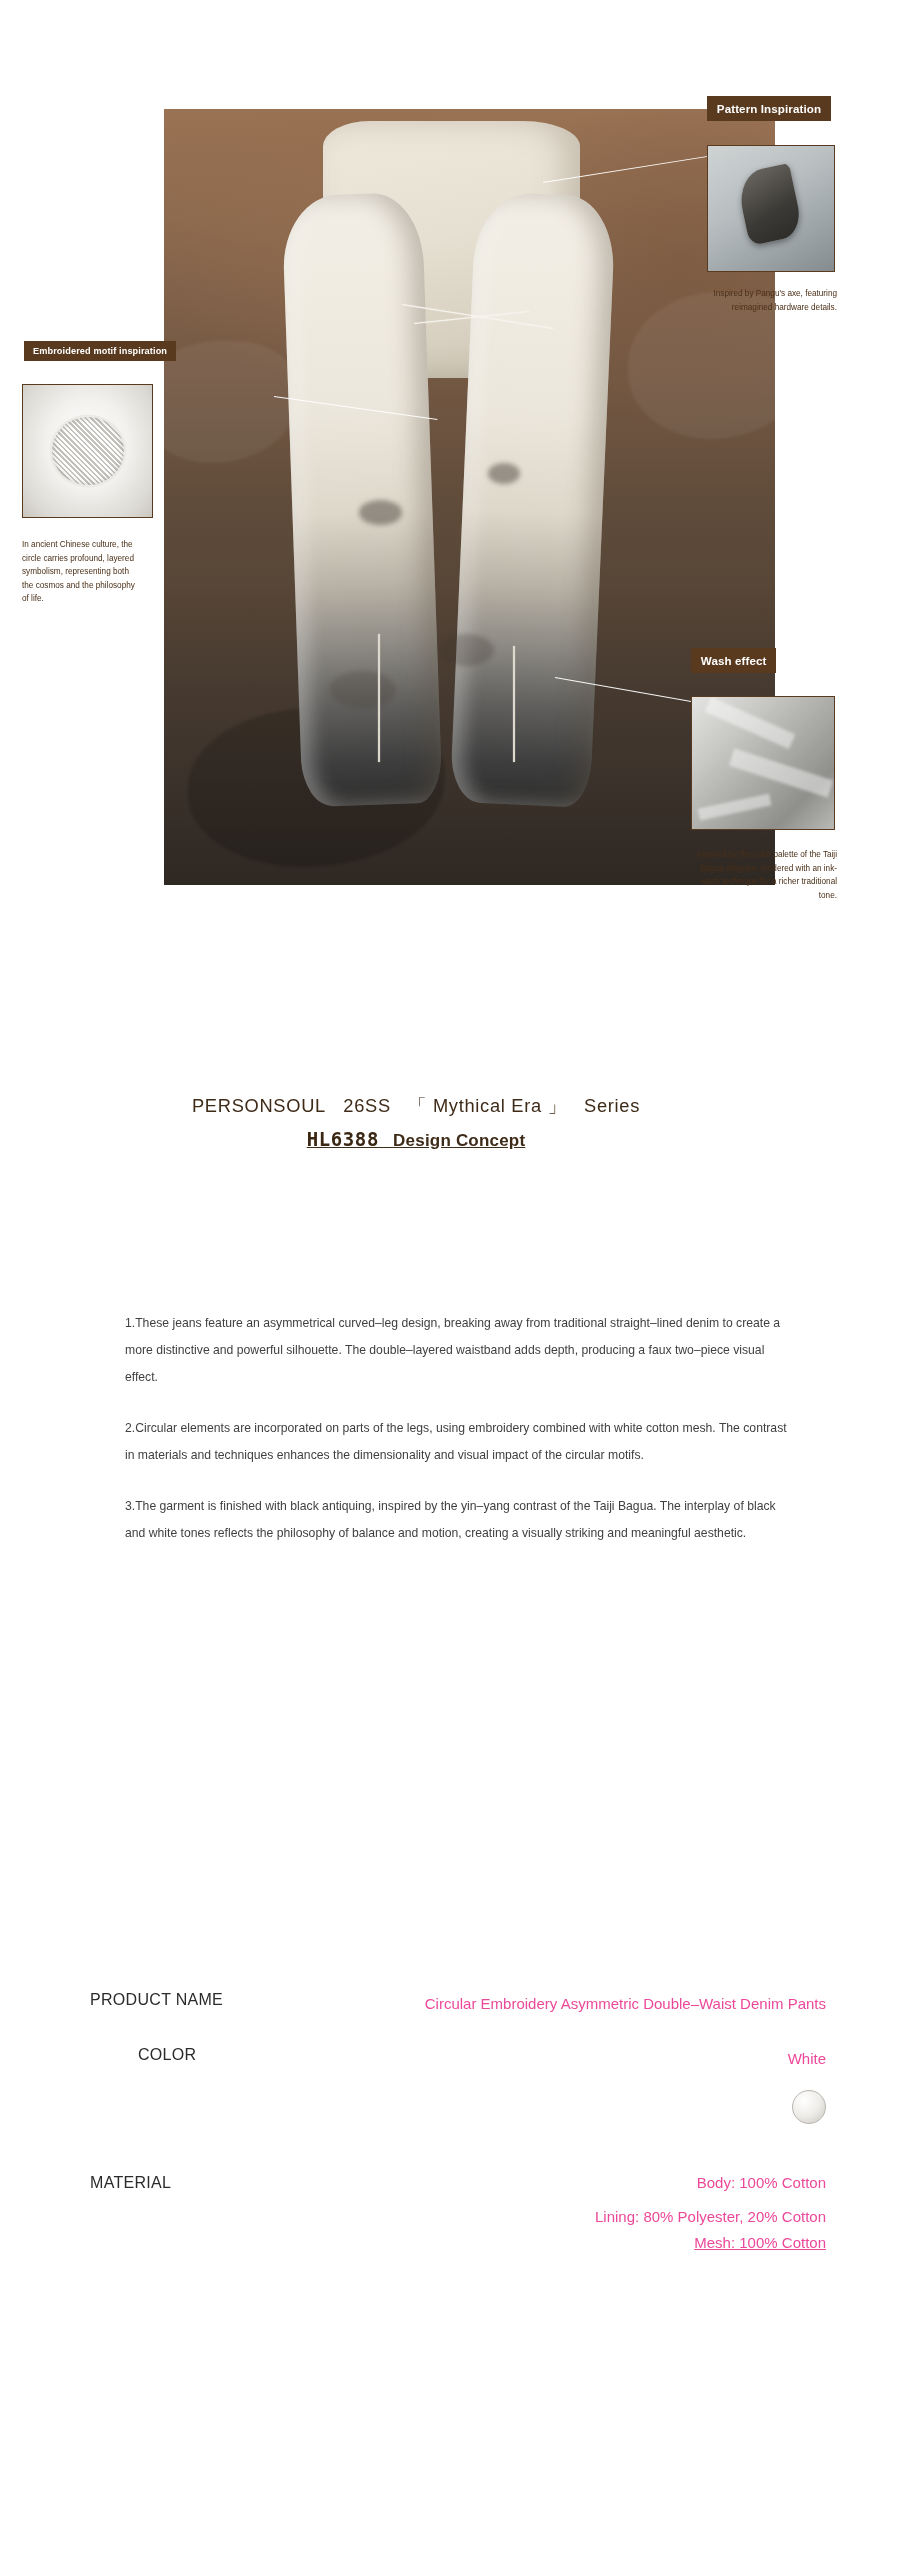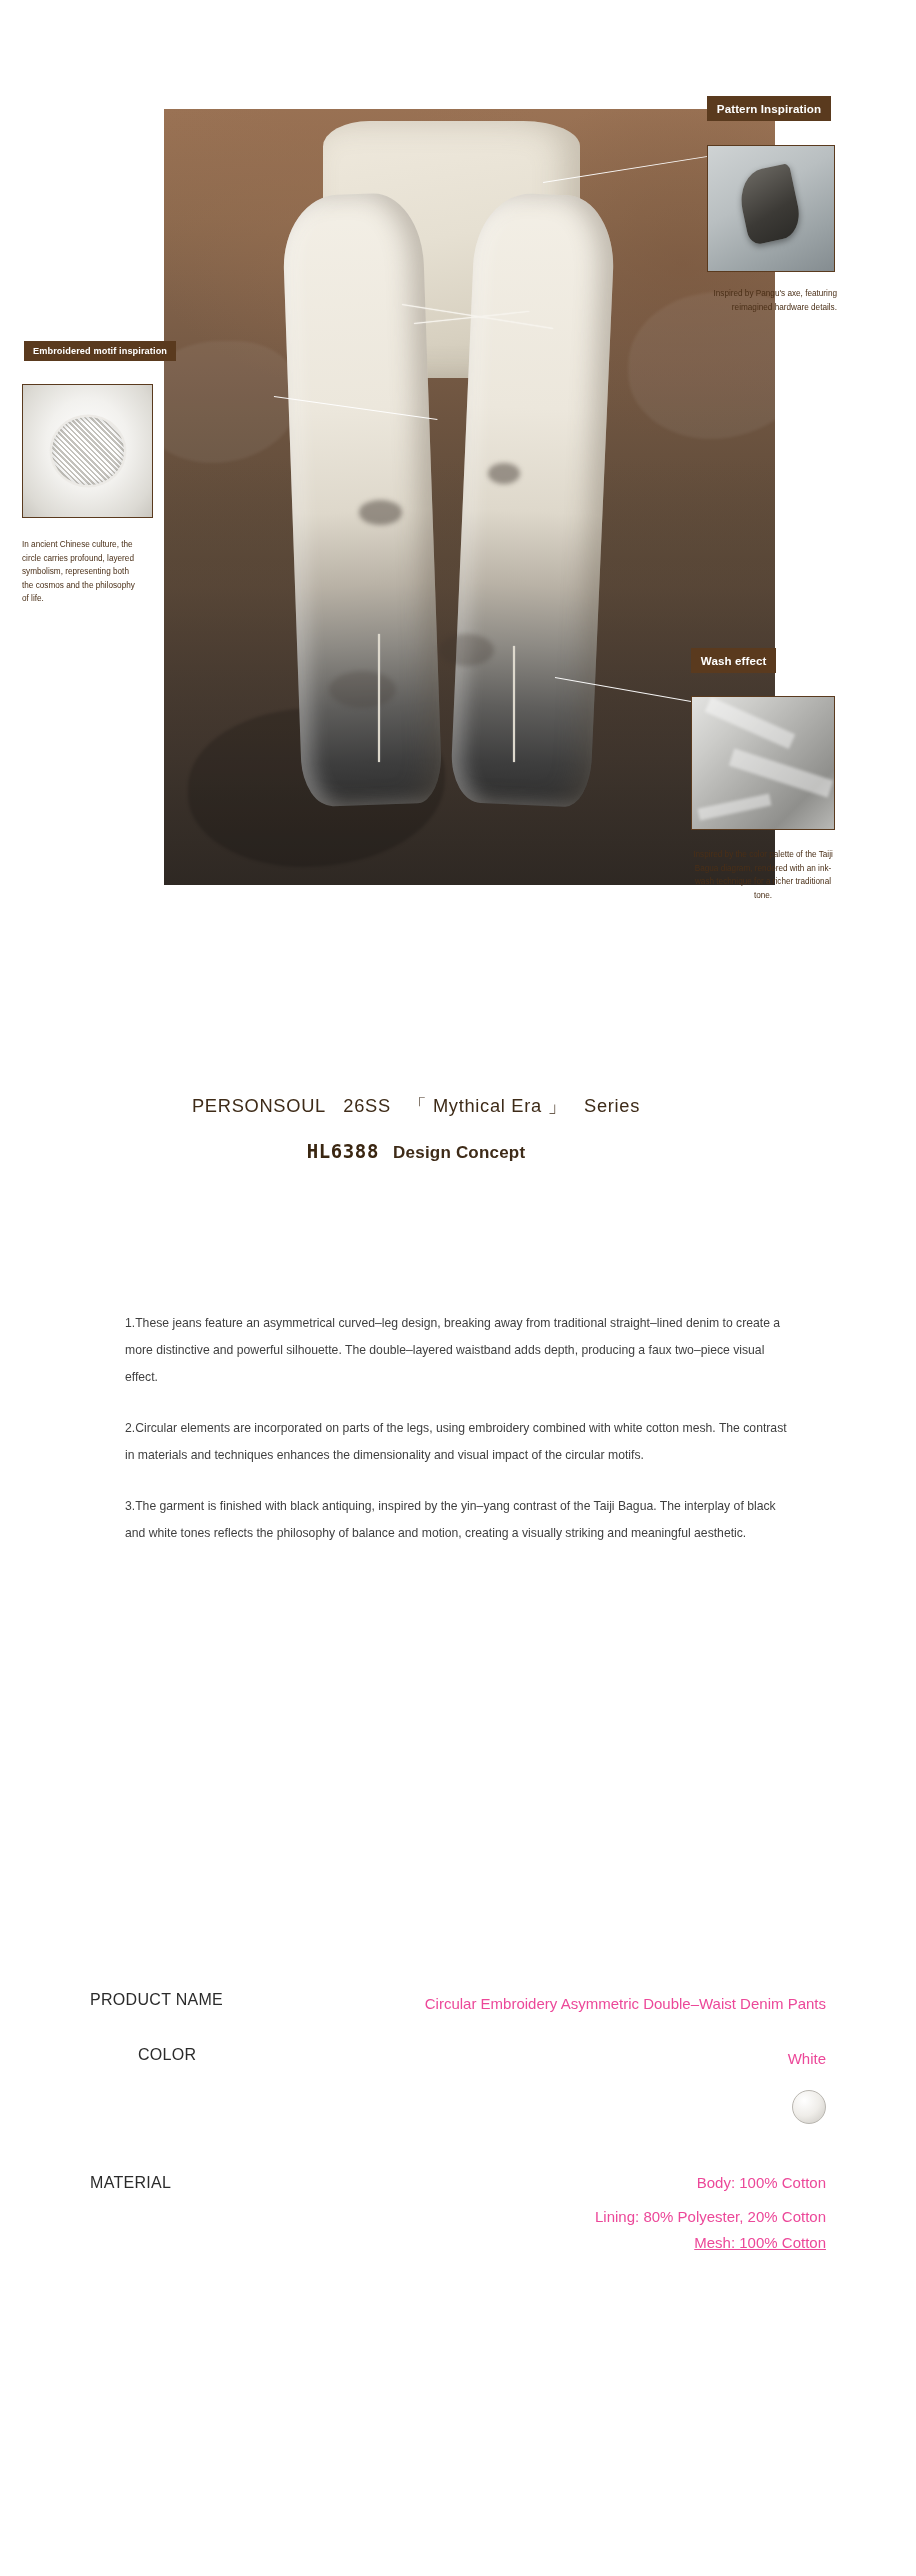--- a/index.html
+++ b/index.html
@@ -156,39 +156,40 @@
 
   
   .caption {
     position: absolute;
     font-size: 8.2px;
     line-height: 1.65;
     color: #4a2f17;
   }
   .caption.pattern { left: 701px; top: 287px; width: 136px; text-align: right; }
   .caption.embroid { left: 22px;  top: 538px; width: 120px; text-align: left; }
-  .caption.wash    { left: 689px; top: 848px; width: 148px; text-align: center; }
+  .caption.wash    { left: 689px; top: 848px; width: 148px; text-align: right; }
 
   
   .titles {
     position: absolute;
     left: 0;
     top: 1093px;
     width: 832px;
     text-align: center;
   }
   .title-line1 {
     font-size: 18.3px;
     letter-spacing: 0.7px;
     color: #3e2b18;
   }
   .title-line2 {
-    margin-top: 22px;
+    margin-top: 10px;
     font-size: 17px;
     color: #3e2b18;
+    text-decoration: underline;
   }
   .code {
     font-family: "DejaVu Sans Mono", monospace;
     font-weight: bold;
     font-size: 19px;
     letter-spacing: 0.6px;
     color: #3a2611;
   }
   .concept-word {
     font-weight: bold;

